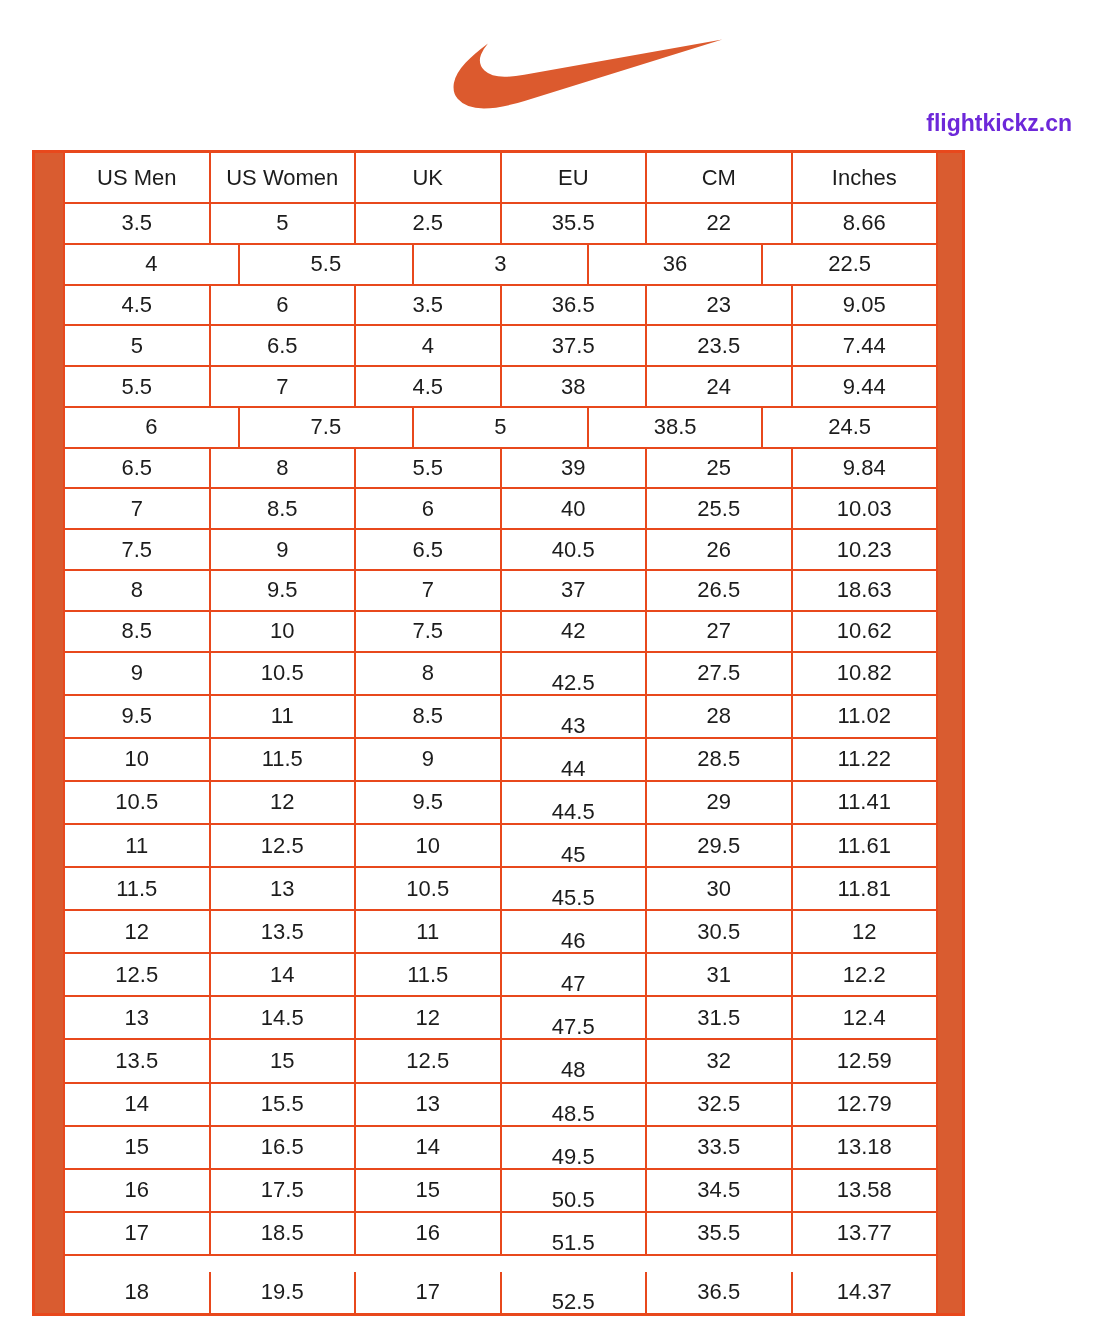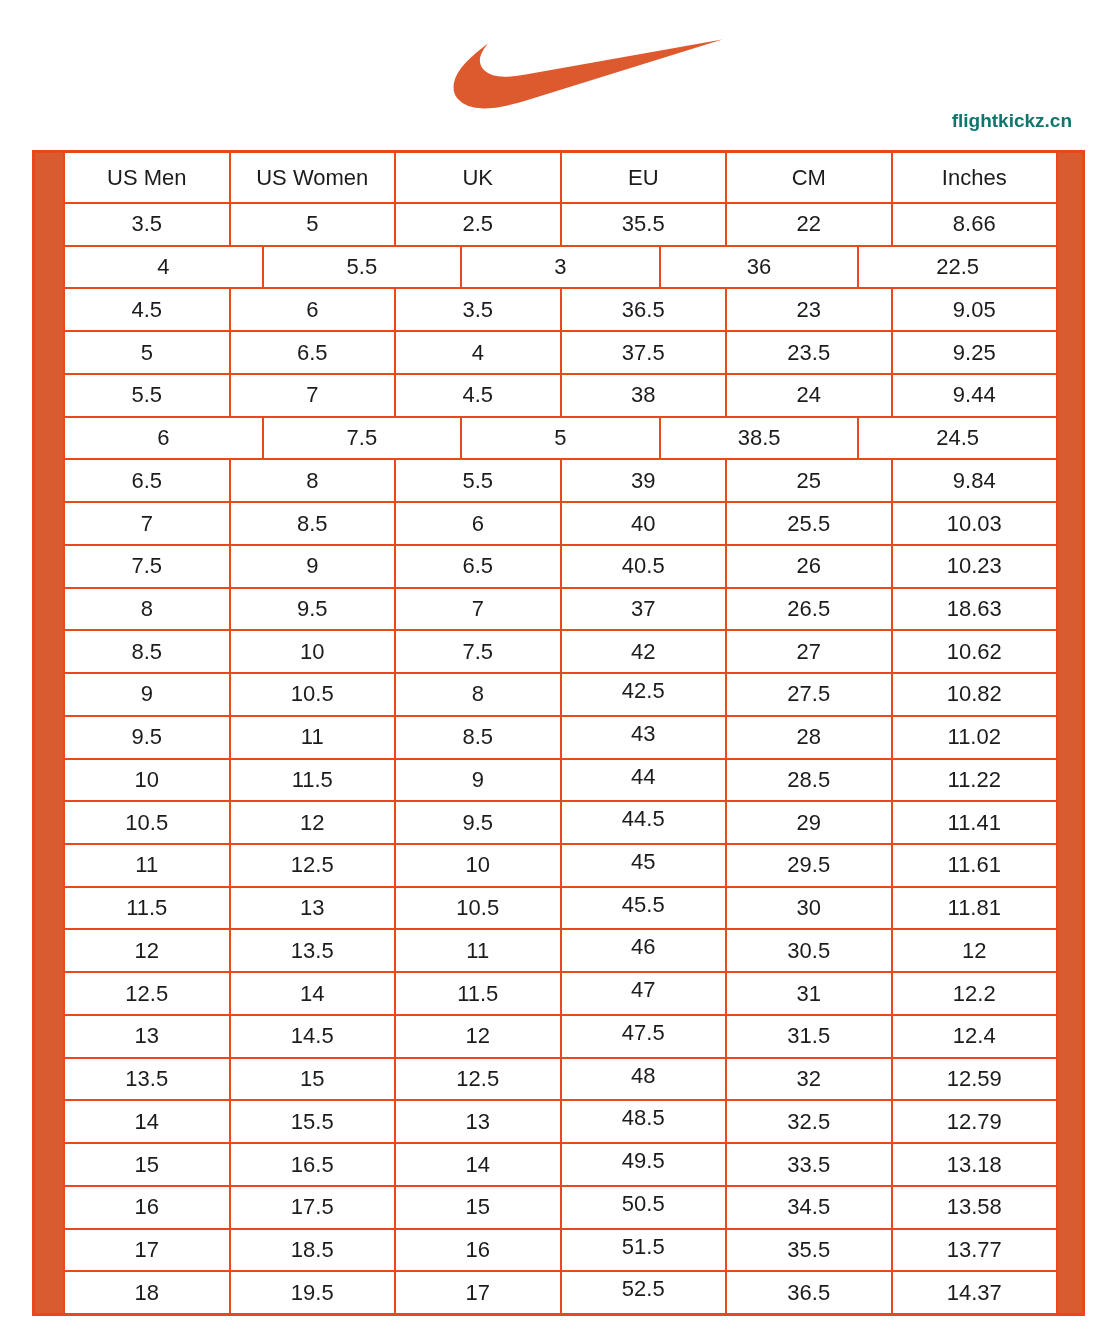--- a/index.html
+++ b/index.html
@@ -27,31 +27,31 @@
     top: 28px;
     width: 272px;
     height: 92px;
   }
   .logo svg { width: 100%; height: 100%; display: block; }
 
   .watermark {
     position: absolute;
     top: 110px;
     right: 28px;
-    font-size: 19px;
+    font-size: 23px;
     font-weight: 600;
-    color: #0f766e;
+    color: #6d28d9;
     letter-spacing: 0px;
   }
 
   .chart {
     position: absolute;
     left: 32px;
     top: 150px;
-    width: 1053px;
+    width: 933px;
     height: 1166px;
     display: flex;
     flex-direction: row;
     border: 3px solid var(--line);
     background: #fff;
   }
 
   .accent-bar {
     background: var(--bar);
     flex: 0 0 auto;
@@ -64,21 +64,21 @@
     display: flex;
     flex-direction: column;
   }
 
   .row {
     display: flex;
     flex-direction: row;
     flex: 1 1 0;
     border-bottom: 2px solid var(--line);
   }
-  .row:last-child { border-bottom: none; }
+  .row:last-child { border-bottom: none; margin-top: 16px; }
 
   .row.header {
     flex: 0 0 51px;
   }
 
   .cell {
     flex: 1 1 0;
     display: flex;
     align-items: center;
     justify-content: center;
@@ -86,21 +86,21 @@
     font-size: 22px;
     color: var(--txt);
     overflow: hidden;
   }
   .cell:last-child { border-right: none; }
 
   .row.header .cell { font-size: 22px; }
 
   .cell.eu-raised {
     align-items: flex-start;
-    padding-top: 5px;
+    padding-top: 18px;
     line-height: 1.05;
   }
 </style>
 </head>
 <body>
 
 <div class="page">
 
   <div class="logo">
     <svg viewBox="0 0 69 32" preserveAspectRatio="none" aria-hidden="true">
@@ -154,21 +154,21 @@
           <div class="cell">36.5</div>
           <div class="cell">23</div>
           <div class="cell">9.05</div>
         </div>
         <div class="row">
           <div class="cell">5</div>
           <div class="cell">6.5</div>
           <div class="cell">4</div>
           <div class="cell">37.5</div>
           <div class="cell">23.5</div>
-          <div class="cell">9.25</div>
+          <div class="cell">7.44</div>
         </div>
         <div class="row">
           <div class="cell">5.5</div>
           <div class="cell">7</div>
           <div class="cell">4.5</div>
           <div class="cell">38</div>
           <div class="cell">24</div>
           <div class="cell">9.44</div>
         </div>
         <div class="row">

